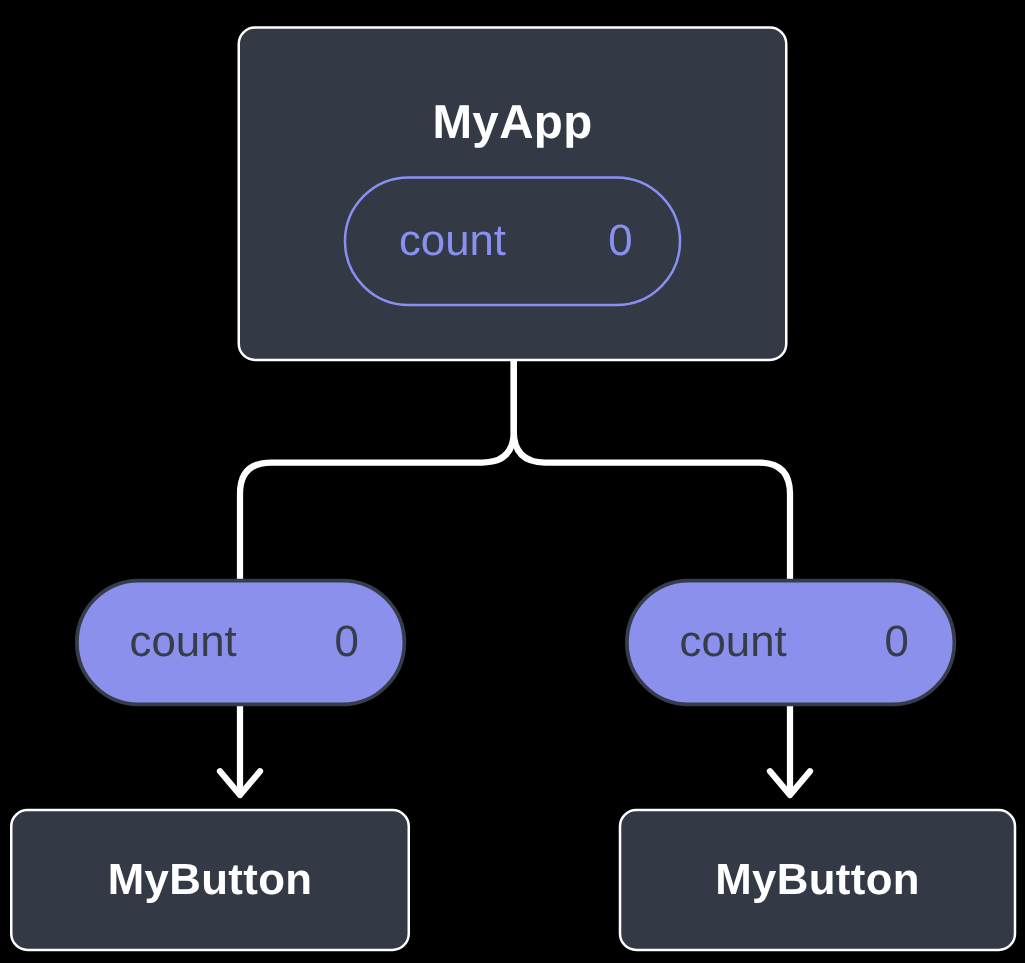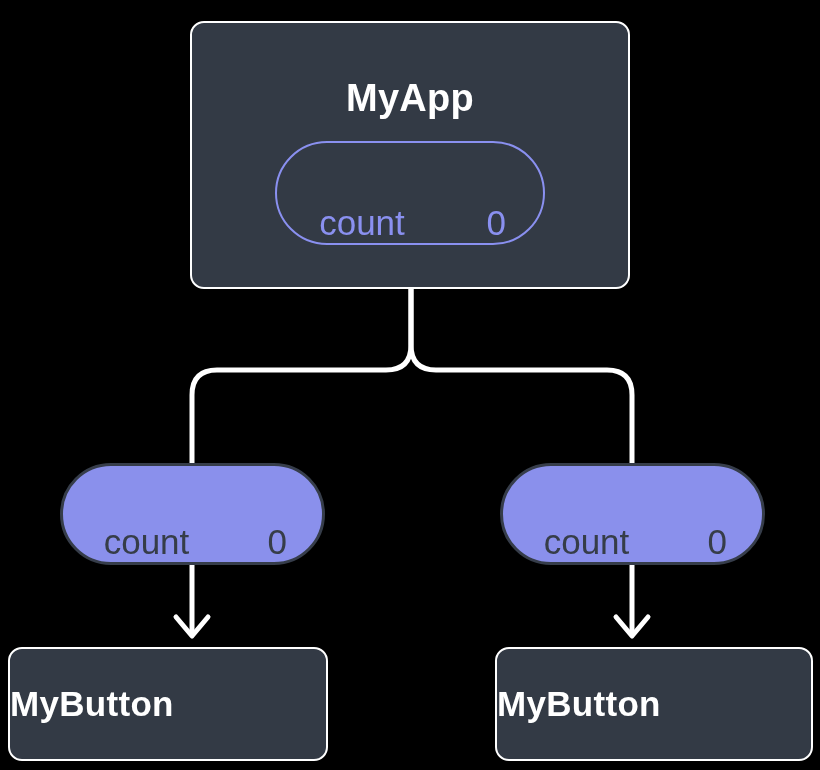--- a/index.html
+++ b/index.html
@@ -49,21 +49,21 @@
   }
   .node-title {
     font-size: 38px;
     font-weight: 700;
     line-height: 38px;
     letter-spacing: 0.3px;
     color: var(--node-text, #ffffff);
   }
   .pill {
     display: flex;
-    align-items: flex-end;
+    align-items: center;
     box-sizing: border-box;
   }
   .state-pill {
     margin-top: 24px;
     width: 270px;
     height: 104px;
     border: 2.5px solid var(--state-pill-border, #8A90F0);
     border-radius: 52px;
     color: var(--state-pill-text, #8A90F0);
     background: transparent;
@@ -92,21 +92,21 @@
   }
   .prop-pill .pill-label { width: 167px; }
   .prop-pill .pill-divider { background: var(--pill-border-dark, #363D4A); }
   .prop-pill-left  { left: 60px; }
   .prop-pill-right { left: 500px; }
   .node-child {
     top: 647px;
     height: 114px;
     display: flex;
     align-items: center;
-    justify-content: flex-start;
+    justify-content: center;
     font-size: 35px;
     font-weight: 700;
     letter-spacing: 0.3px;
   }
   .node-child-left  { left: 8px;   width: 320px; }
   .node-child-right { left: 495px; width: 318px; }
 </style>
 </head>
 <body>
 

